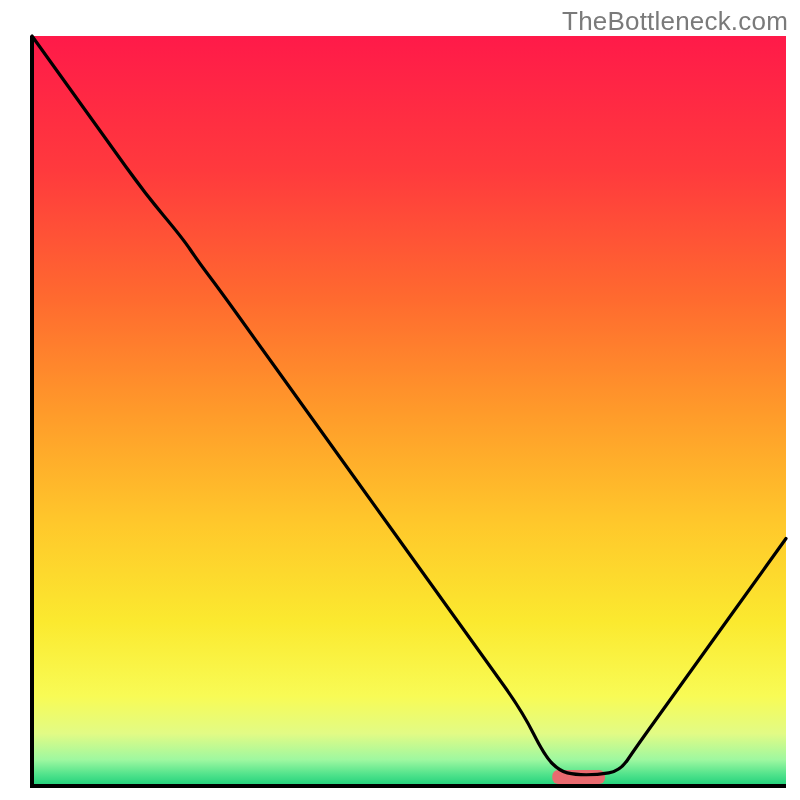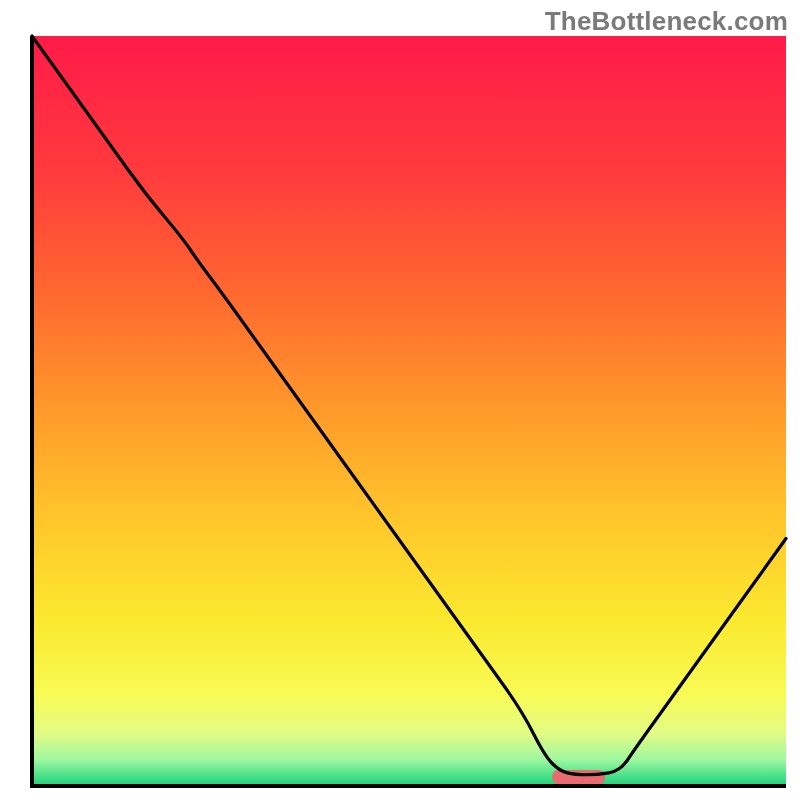--- a/index.html
+++ b/index.html
@@ -14,21 +14,21 @@
   .chart-wrap {
     position: relative;
     width: 800px;
     height: 800px;
   }
   .watermark {
     position: absolute;
     top: 6px;
     right: 12px;
     font-size: 26px;
-    font-weight: 700;
+    font-weight: 400;
     color: #7a7a7a;
     letter-spacing: 0.2px;
     z-index: 10;
   }
   svg.plot {
     position: absolute;
     left: 0;
     top: 0;
     width: 800px;
     height: 800px;

